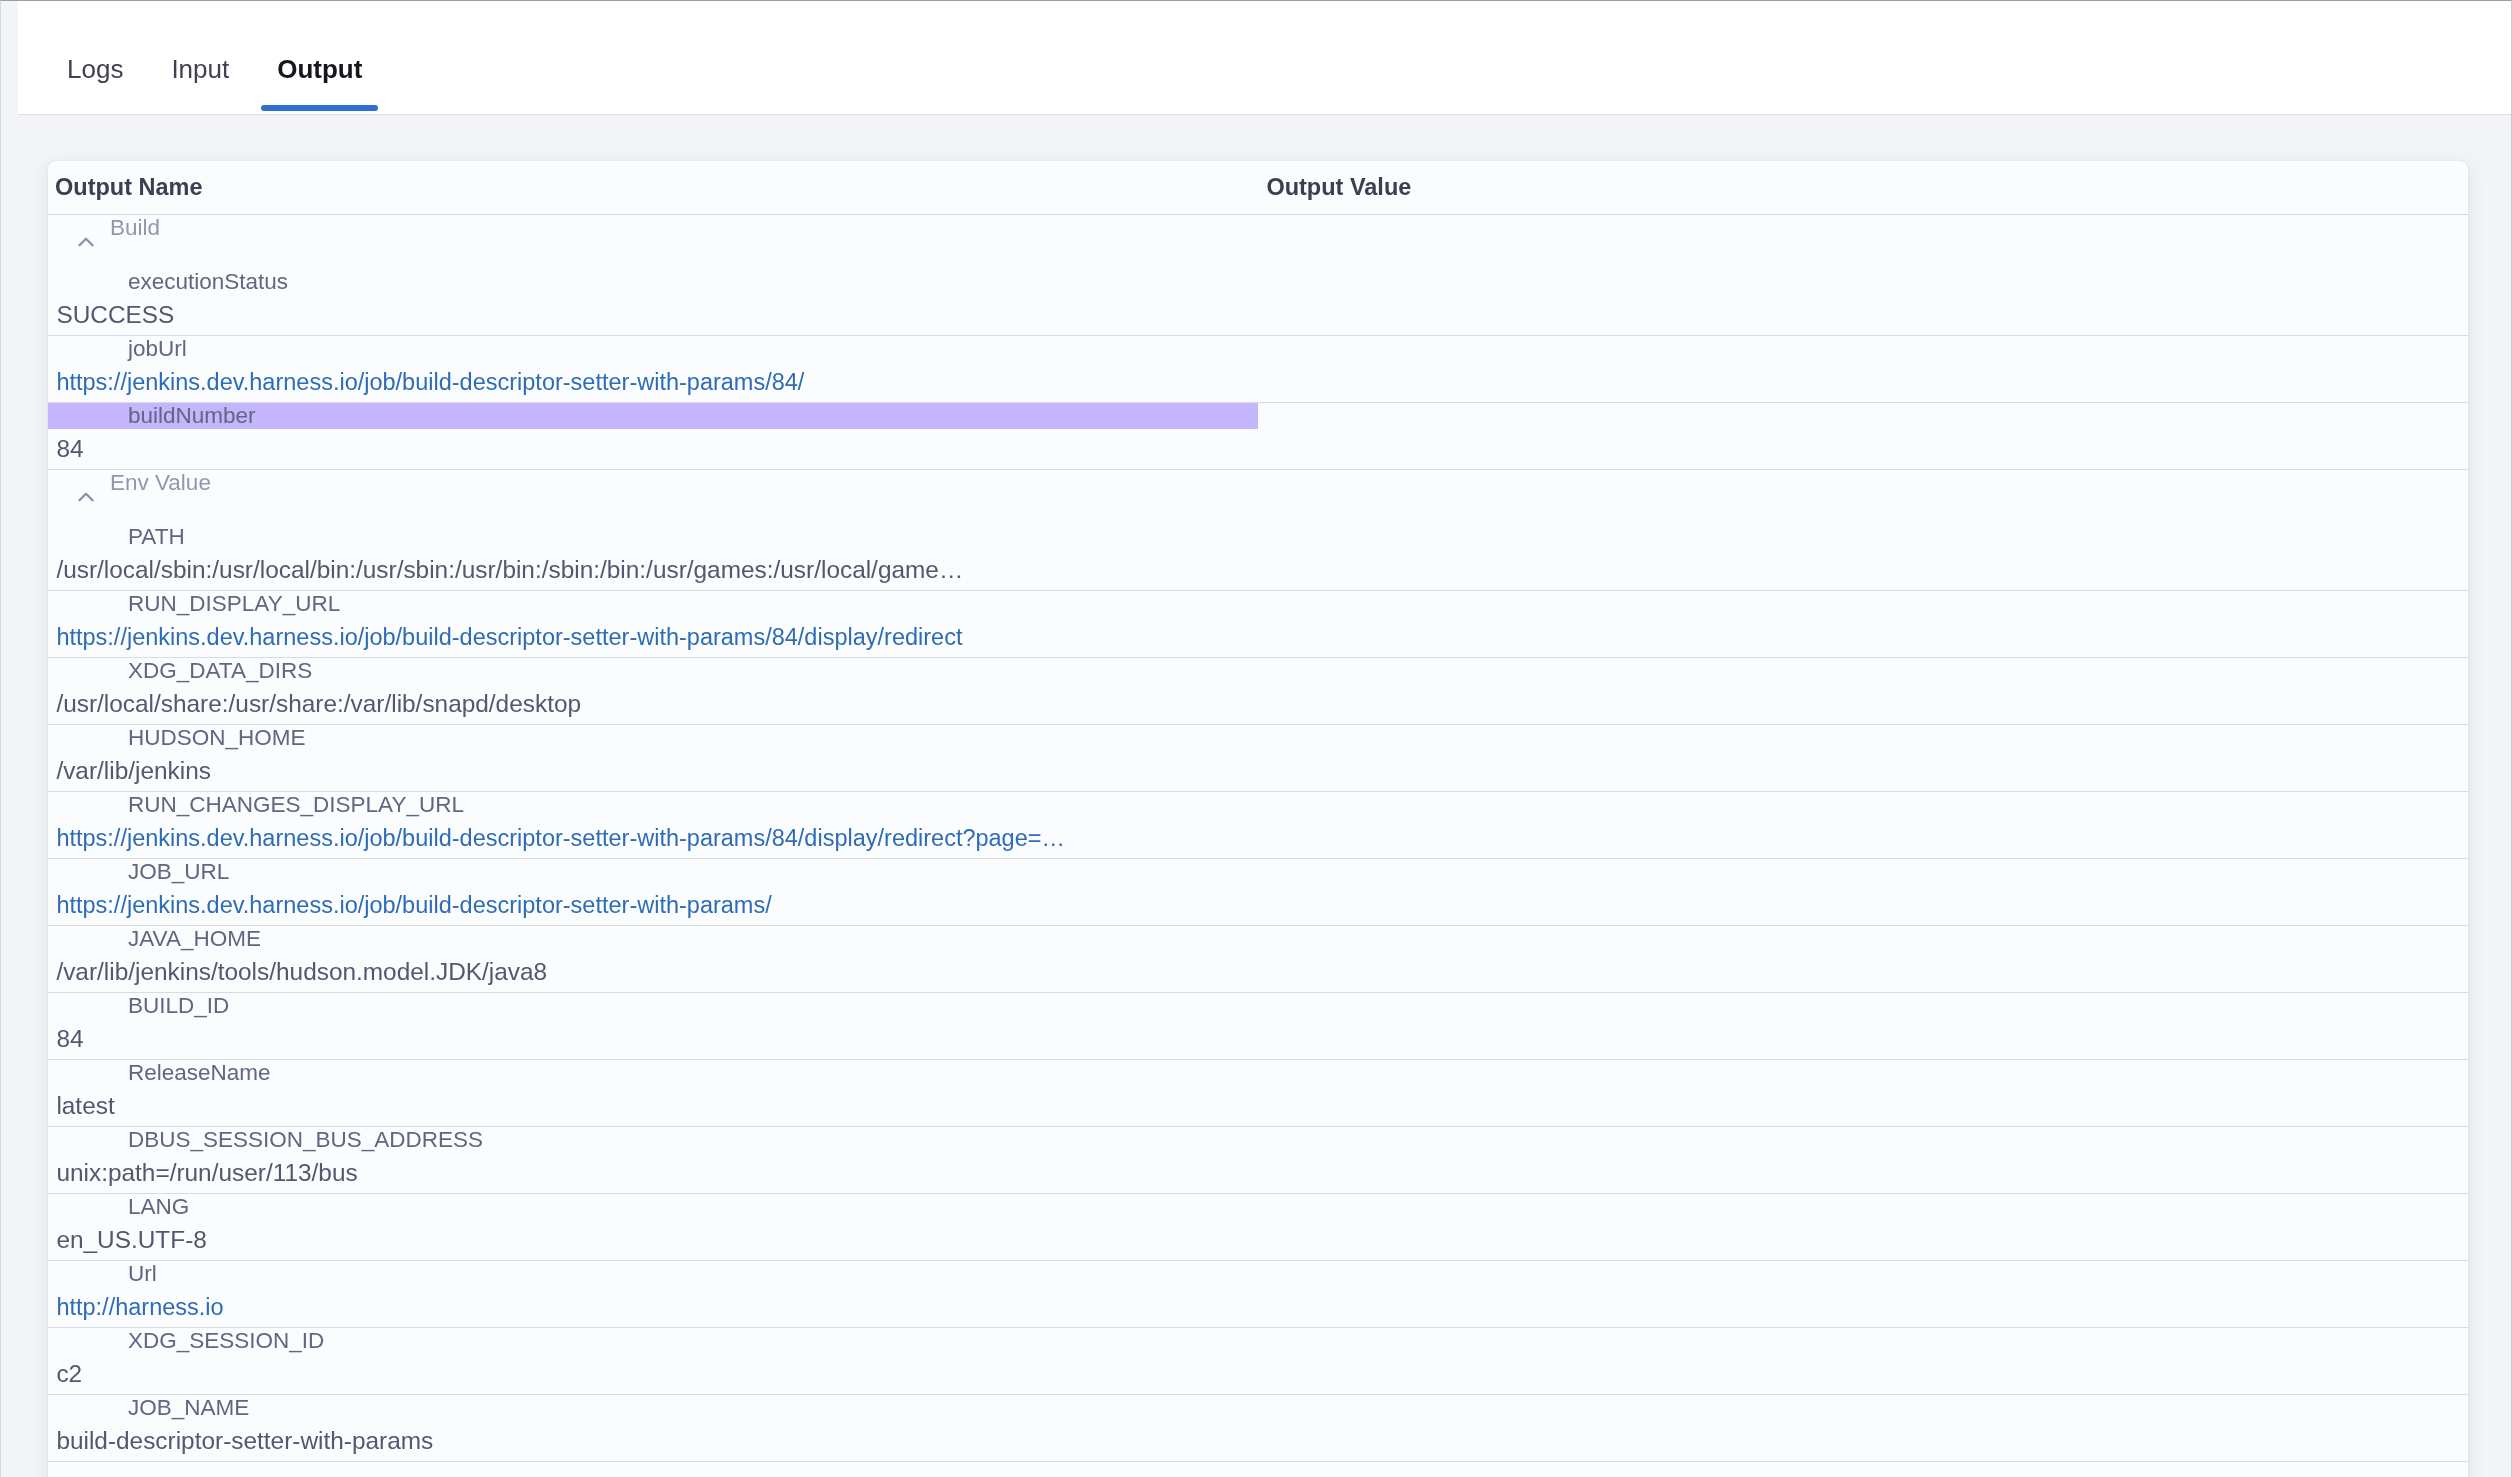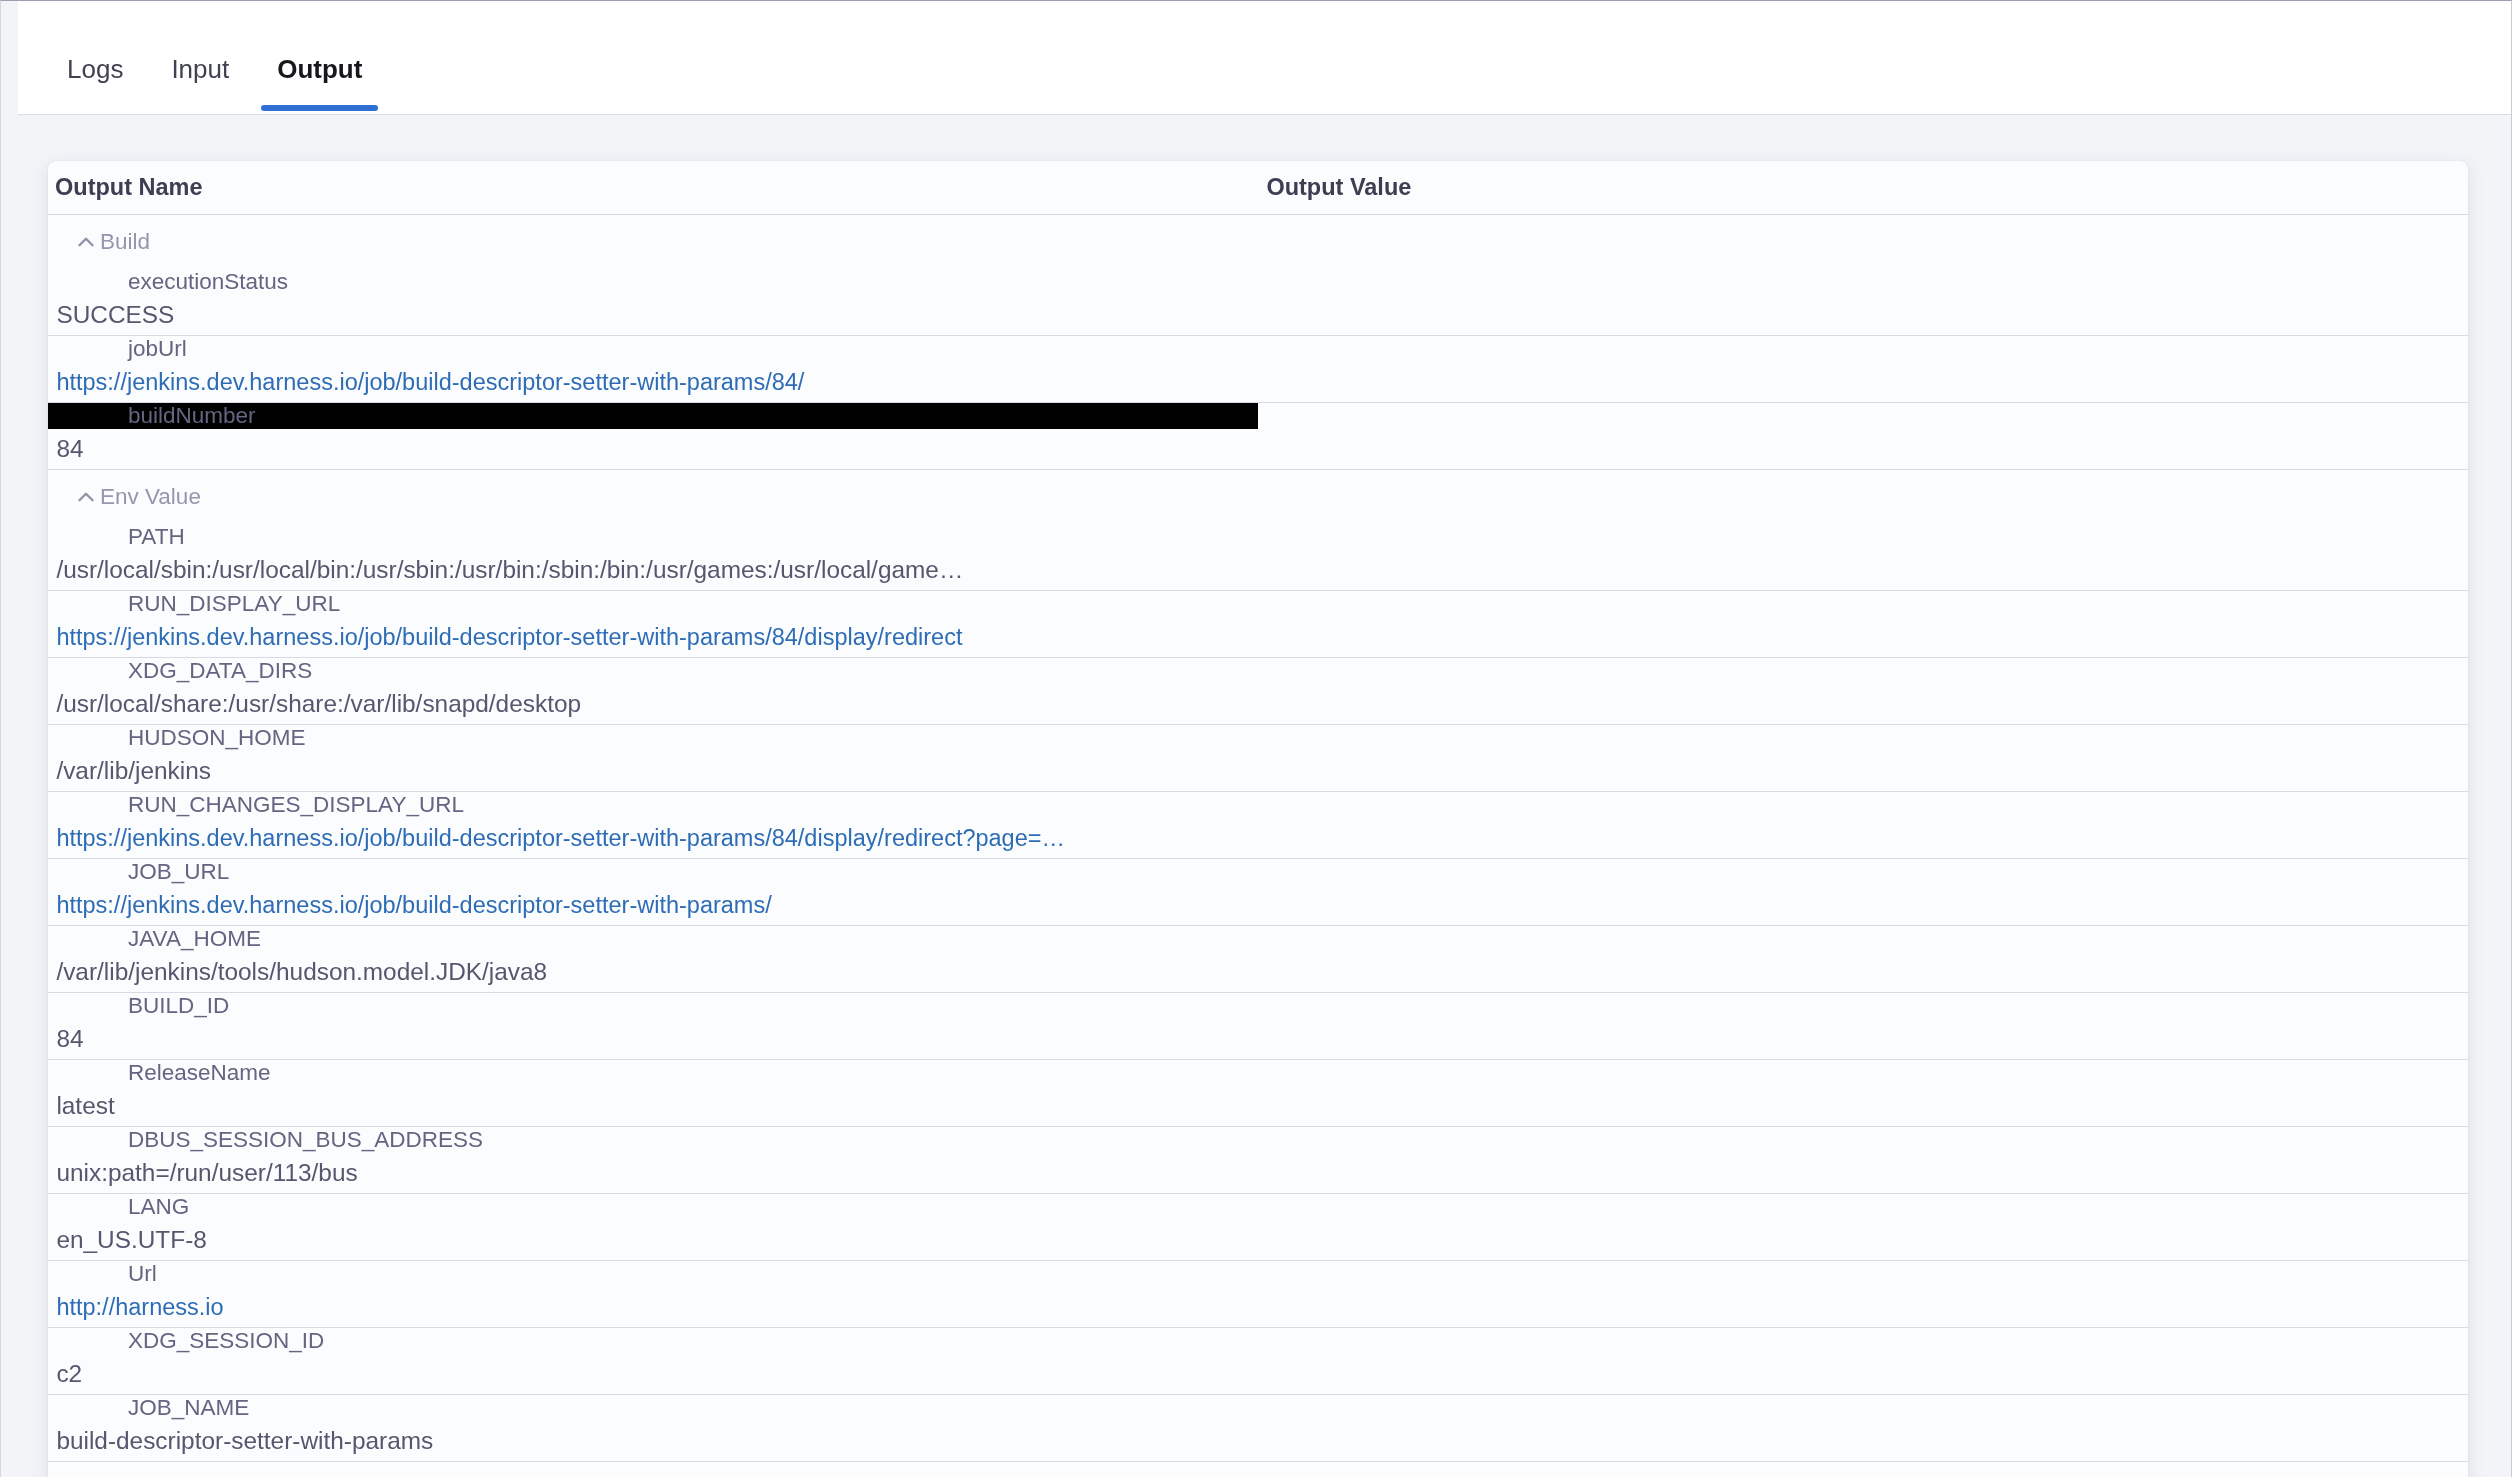--- a/index.html
+++ b/index.html
@@ -65,23 +65,22 @@
     align-items: center;
     border-bottom: 0.9px solid #d5d6e0;
   }
   .th { font-size: 23.5px; font-weight: bold; color: #3c3e52; }
   .th.name-col { width: 1210px; padding-left: 7px; }
   .th.value-col { flex: 1; padding-left: 8.4px; }
 
   .group-row {
     height: 54px;
     display: flex;
-    align-items: center;
     padding-left: 30px;
-    gap: 6px;
+    gap: 16px;
     cursor: pointer;
   }
   .group-row .chev { display: flex; align-items: center; }
   .group-label { font-size: 22.5px; color: #9496ad; }
 
   .row {
     height: 67px;
     display: flex;
     align-items: stretch;
     border-bottom: 0.9px solid #d9dae4;
@@ -99,21 +98,21 @@
     padding-left: 8.4px;
     font-size: 24.4px;
     color: #55576e;
   }
   .cell.value a {
     font-size: 23.5px;
     color: var(--link, #2e6cb5);
     text-decoration: none;
   }
   .row.highlight .cell.name-bg {
-    background: #000000;
+    background: #c4b5fd;
   }
 </style>
 </head>
 <body style="--accent: #2f6fd2; --link: #2e6cb5;">
 
 <div class="tabbar">
   <div class="tab">Logs</div>
   <div class="tab">Input</div>
   <div class="tab active">Output</div>
 </div>

